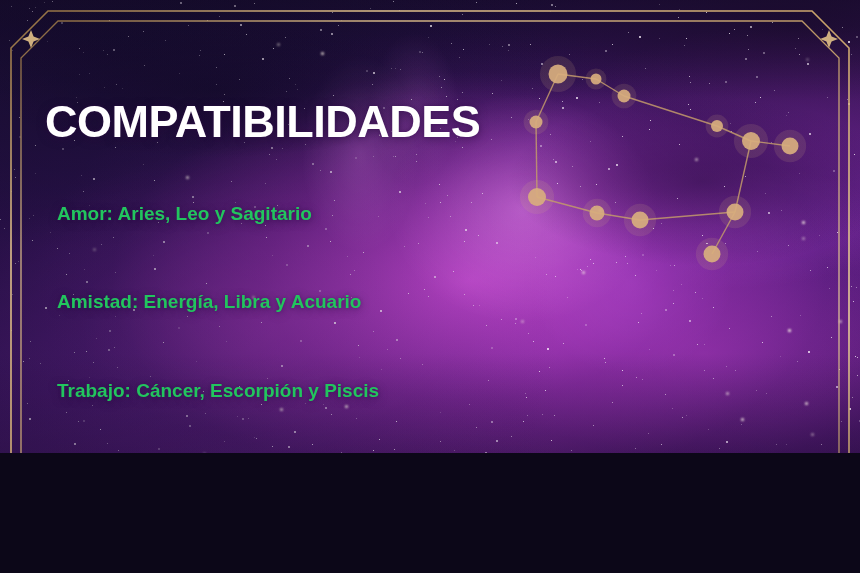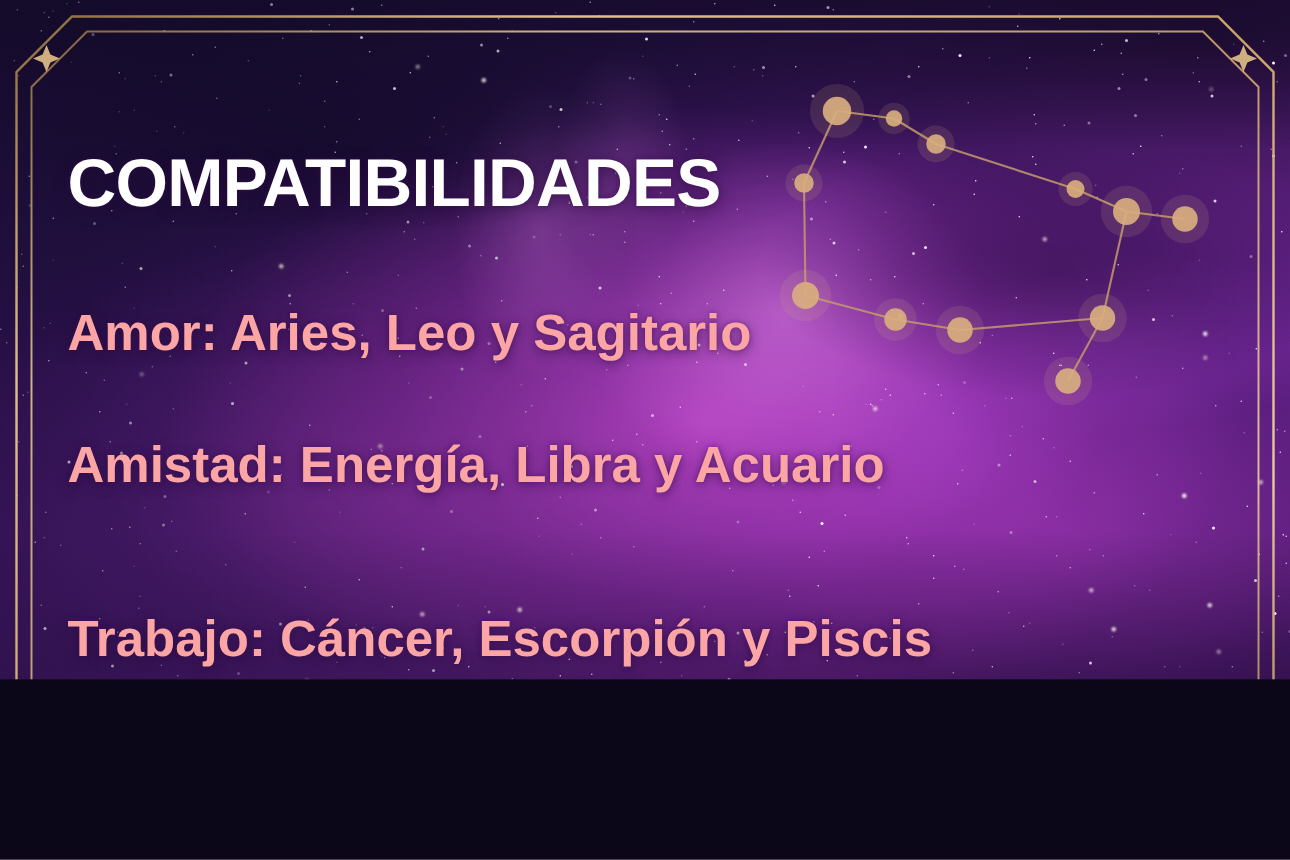--- a/index.html
+++ b/index.html
@@ -108,30 +108,30 @@
     font-size: 45px;
     font-weight: bold;
     letter-spacing: -0.5px;
     color: #ffffff;
     white-space: nowrap;
     text-shadow: 0 2px 10px rgba(40,10,60,0.55), 0 0 3px rgba(60,20,90,0.45);
   }
 
   .line {
     position: absolute;
-    left: 0;
-    font-size: 34px;
+    left: 12px;
+    font-size: 19px;
     font-weight: bold;
-    color: #fca5a5;
+    color: #22c55e;
     white-space: nowrap;
     text-shadow: 0 2px 8px rgba(40,10,60,0.55), 0 0 3px rgba(60,20,90,0.40);
   }
   .line.l0 { top: 203px; }
   .line.l1 { top: 291px; }
-  .line.l2 { top: 380px; margin-top: 27px; }
+  .line.l2 { top: 380px; }
   .line.l3 { top: 467px; }
 </style>
 </head>
 <body>
 
 <div id="card">
 
   <div class="bg-layer" id="bg-base"></div>
   <div class="bg-layer" id="bg-figure"></div>
   <div class="bg-layer" id="bg-dark-veil"></div>

